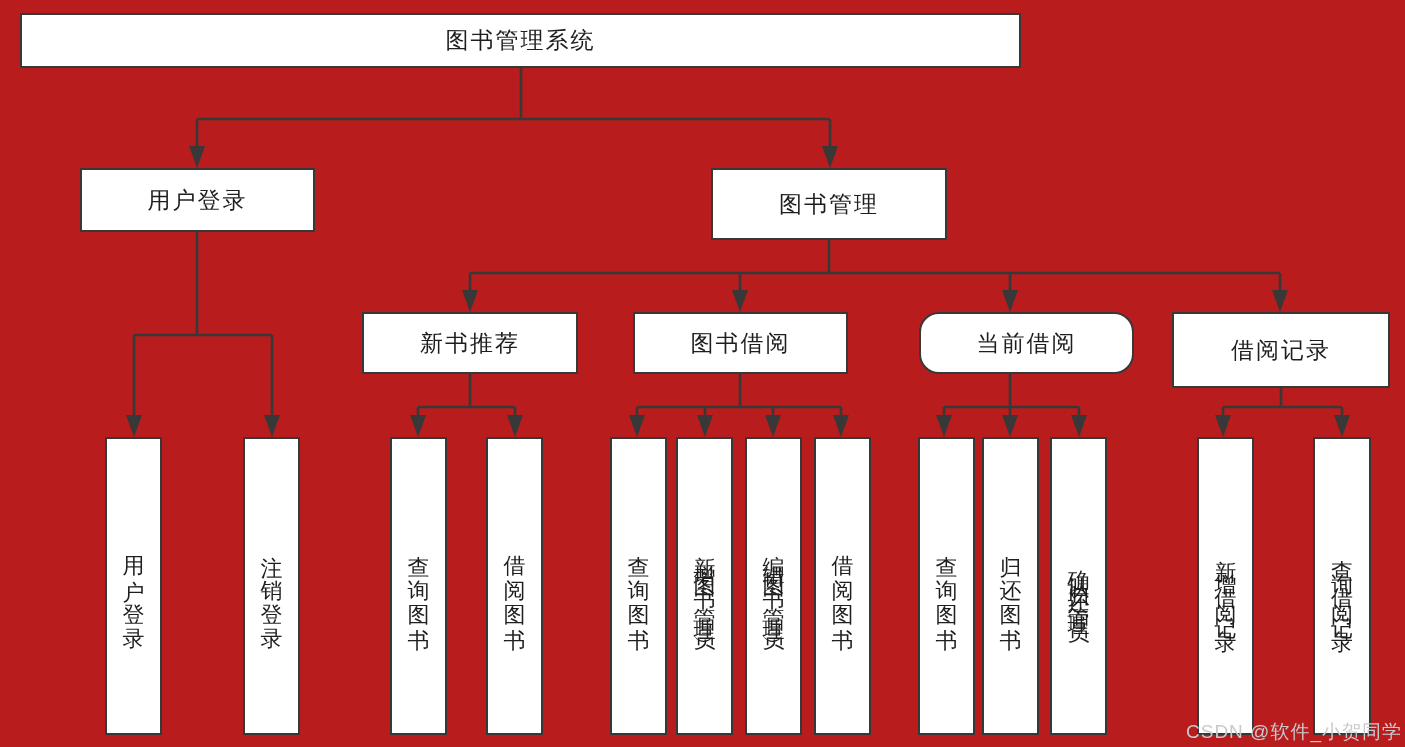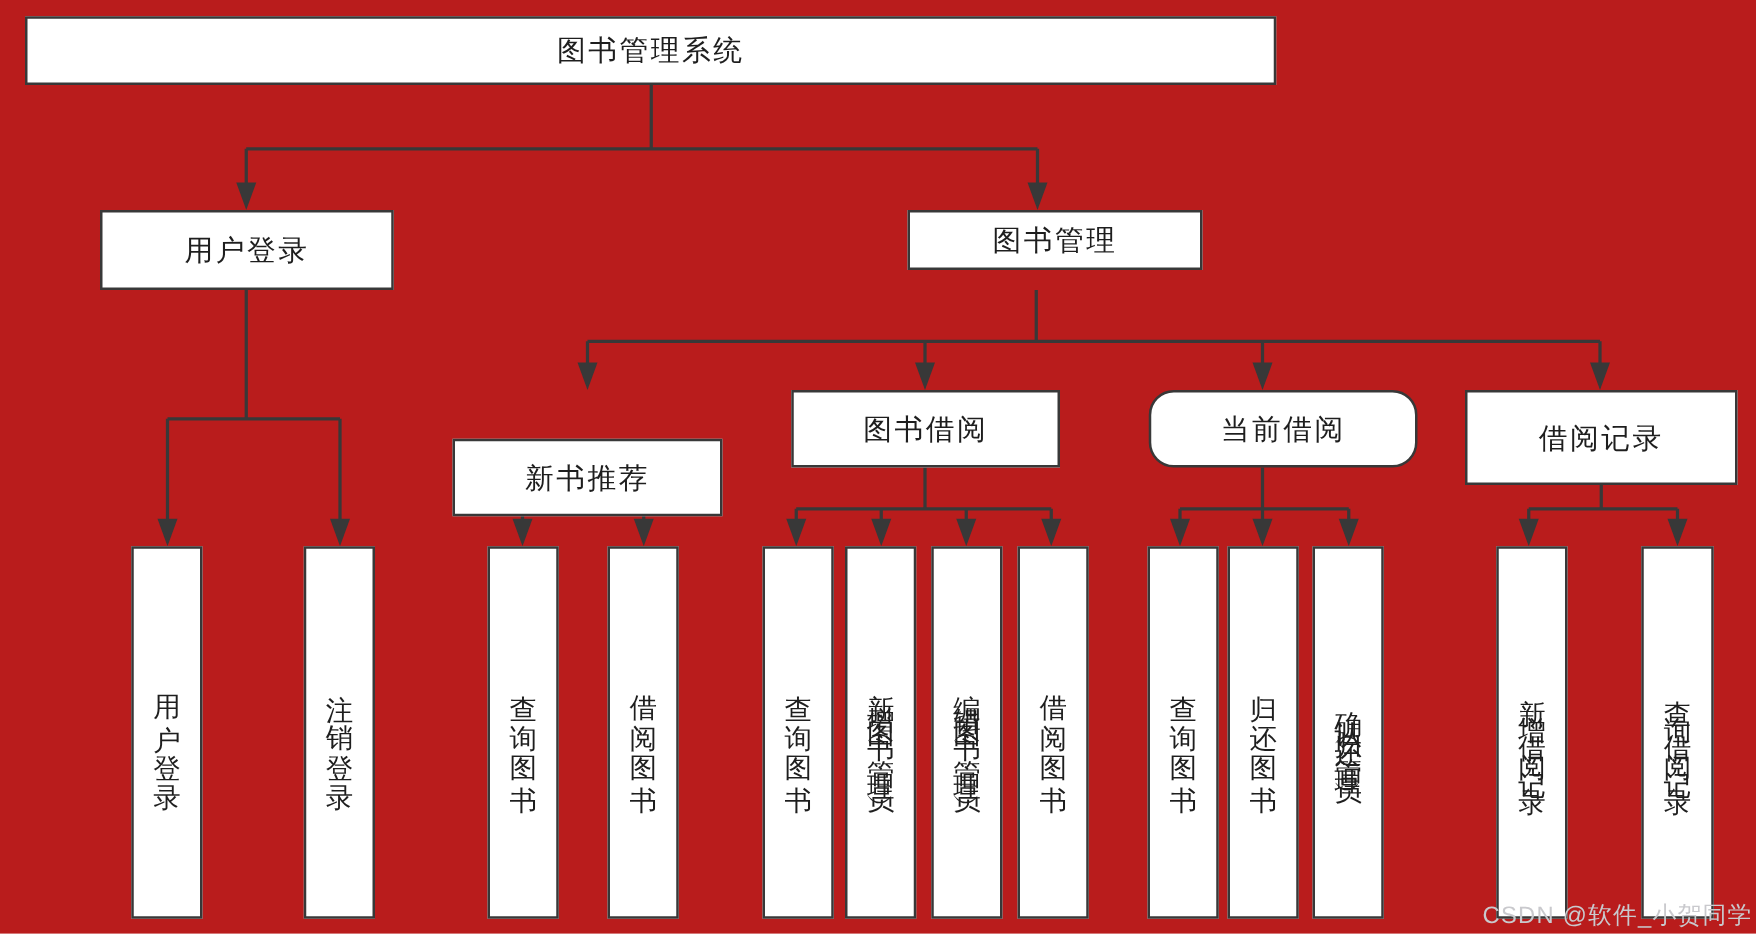--- a/index.html
+++ b/index.html
@@ -98,25 +98,25 @@
     </g>
   </svg>
 
   <div class="node" style="left:20px;top:13px;width:1001px;height:55px;">
     <span>图书管理系统</span>
   </div>
 
   <div class="node" style="left:80px;top:168px;width:235px;height:64px;">
     <span>用户登录</span>
   </div>
-  <div class="node" style="left:726px;top:168px;width:236px;height:48px;">
+  <div class="node" style="left:711px;top:168px;width:236px;height:72px;">
     <span>图书管理</span>
   </div>
 
-  <div class="node" style="left:362px;top:312px;width:216px;height:62px;margin-top:39px;">
+  <div class="node" style="left:362px;top:312px;width:216px;height:62px;">
     <span>新书推荐</span>
   </div>
   <div class="node" style="left:633px;top:312px;width:215px;height:62px;font-family:Liberation Mono, monospace;">
     <span>图书借阅</span>
   </div>
   <div class="node" style="left:919px;top:312px;width:215px;height:62px;border-radius:20px;">
     <span>当前借阅</span>
   </div>
   <div class="node" style="left:1172px;top:312px;width:218px;height:76px;">
     <span>借阅记录</span>

